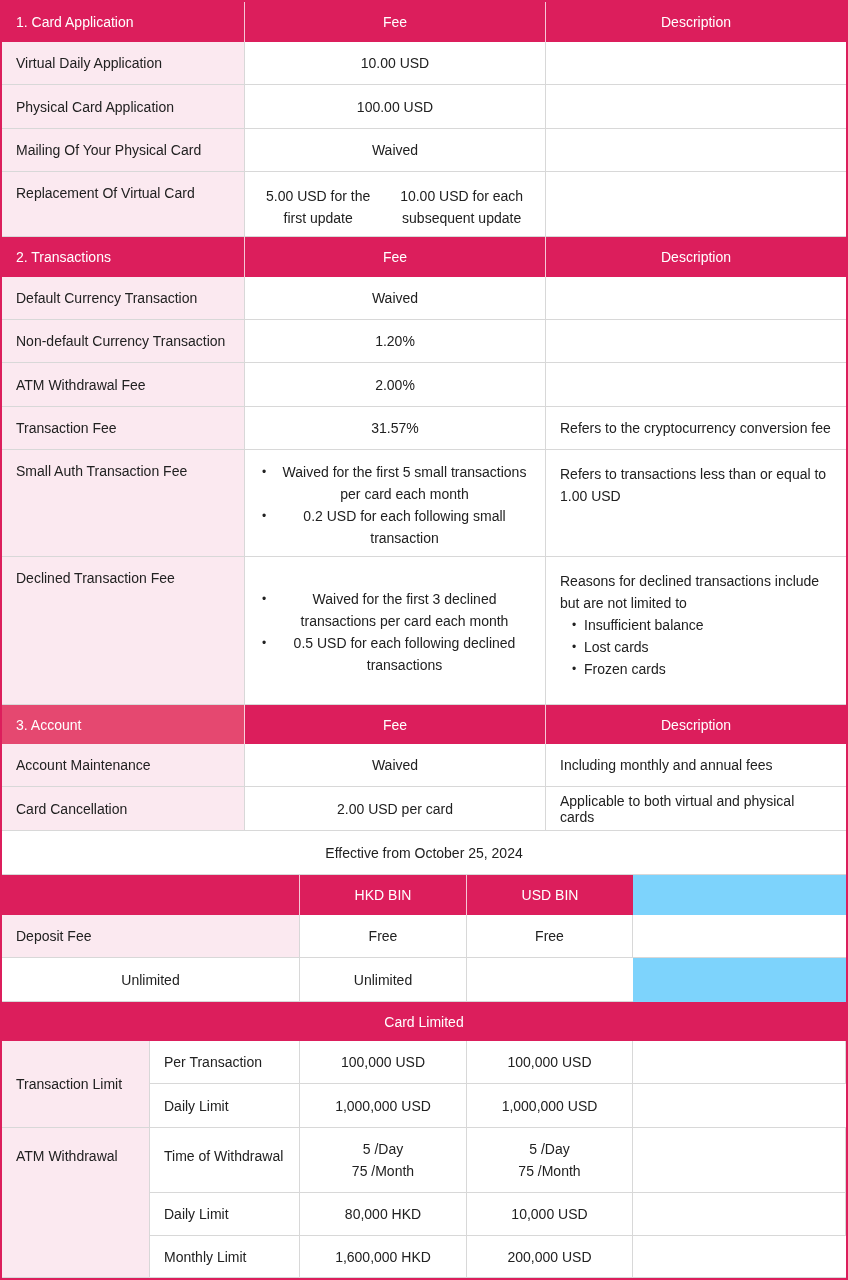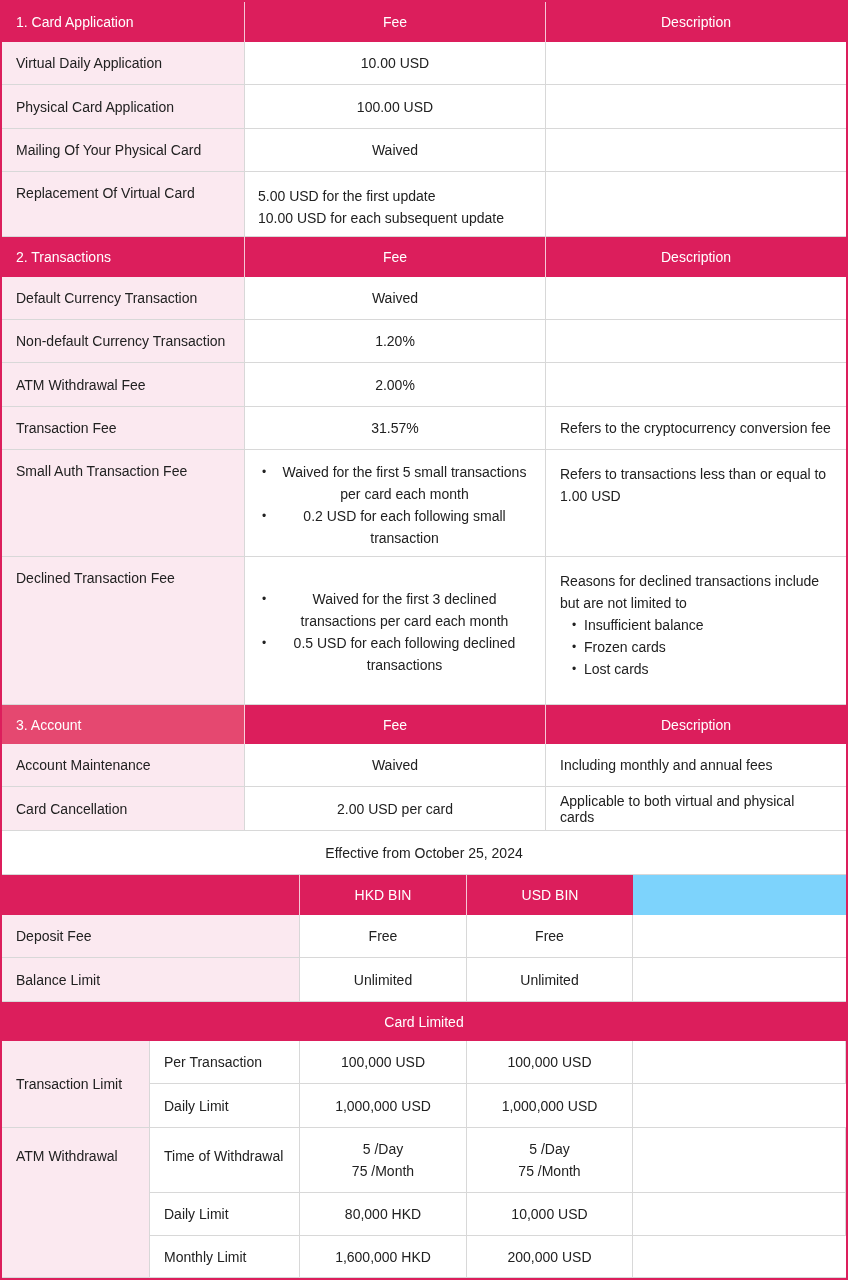--- a/index.html
+++ b/index.html
@@ -22,21 +22,21 @@
   .label{background:var(--pink);padding-left:14px;}
   .sub{background:#fff;padding-left:14px;}
   .fee{justify-content:center;text-align:center;background:#fff;}
   .desc{padding:0 14px;background:#fff;}
   .head .c{background:var(--accent);color:#fff;border-bottom:none;border-right:1px solid rgba(255,255,255,.75);font-weight:500;}
   .head .c:last-child{border-right:none;}
   .head .title{padding-left:14px;background:var(--accent);}
   .head .title.lighter{background:var(--accent-light);}
   .head .center{justify-content:center;text-align:center;white-space:pre-wrap;}
   .top .c{align-items:flex-start;padding-top:13px;}
-  .multi{flex-direction:column;align-items:flex-start !important;justify-content:flex-start;padding-left:13px;line-height:22px;}
+  .multi{align-items:flex-start !important;justify-content:flex-start;padding-left:13px;line-height:22px;}
   .bl{display:flex;flex-direction:column;padding:0 10px 10px 15px;}
   .b{position:relative;padding-left:14px;line-height:22px;}
   .b::before{content:"\2022";position:absolute;left:2px;font-size:12px;}
   .desc.colmulti{display:flex;flex-direction:column;align-items:flex-start;line-height:22px;}
   .desc .intro{line-height:22px;}
   .desc .bl{padding:0 0 0 10px;}
   .banner{background:var(--accent);color:#fff;display:flex;align-items:center;justify-content:center;font-weight:500;border-bottom:none;}
   .note{display:flex;align-items:center;justify-content:center;border-bottom:1px solid var(--grid);background:#fff;}
   .center2{flex-direction:column;justify-content:center;align-items:center;line-height:22px;}
   .h39{height:39px}.h40{height:40px}.h43{height:43px}.h44{height:44px}
@@ -118,22 +118,22 @@
   <div class="row cols3 h148 top">
     <div class="c label">Declined Transaction Fee</div>
     <div class="c fee bl">
       <div class="b">Waived for the first 3 declined transactions per card each month</div>
       <div class="b">0.5 USD for each following declined transactions</div>
     </div>
     <div class="c desc colmulti">
       <div class="intro">Reasons for declined transactions include but are not limited to</div>
       <div class="bl">
         <div class="b">Insufficient balance</div>
+        <div class="b">Lost cards</div>
         <div class="b">Frozen cards</div>
-        <div class="b">Lost cards</div>
       </div>
     </div>
   </div>
 
   <div class="row cols3 head h39">
     <div class="c title lighter">3. Account</div>
     <div class="c center">Fee</div>
     <div class="c center">Description</div>
   </div>
 
@@ -156,21 +156,20 @@
     <div class="c center">USD BIN</div>
   </div>
 
   <div class="row cols4 h43">
     <div class="c label">Deposit Fee</div>
     <div class="c fee">Free</div>
     <div class="c fee">Free</div>
     <div class="c desc"></div>
   </div>
   <div class="row cols4 h44">
-    <div class="c label">Balance Limit</div>
     <div class="c fee">Unlimited</div>
     <div class="c fee">Unlimited</div>
     <div class="c desc"></div>
   </div>
 
   <div class="banner h39">Card Limited</div>
 
   <div class="row cols5" style="grid-template-rows:43px 44px;">
     <div class="c label" style="grid-row:1 / span 2;">Transaction Limit</div>
     <div class="c sub">Per Transaction</div>

